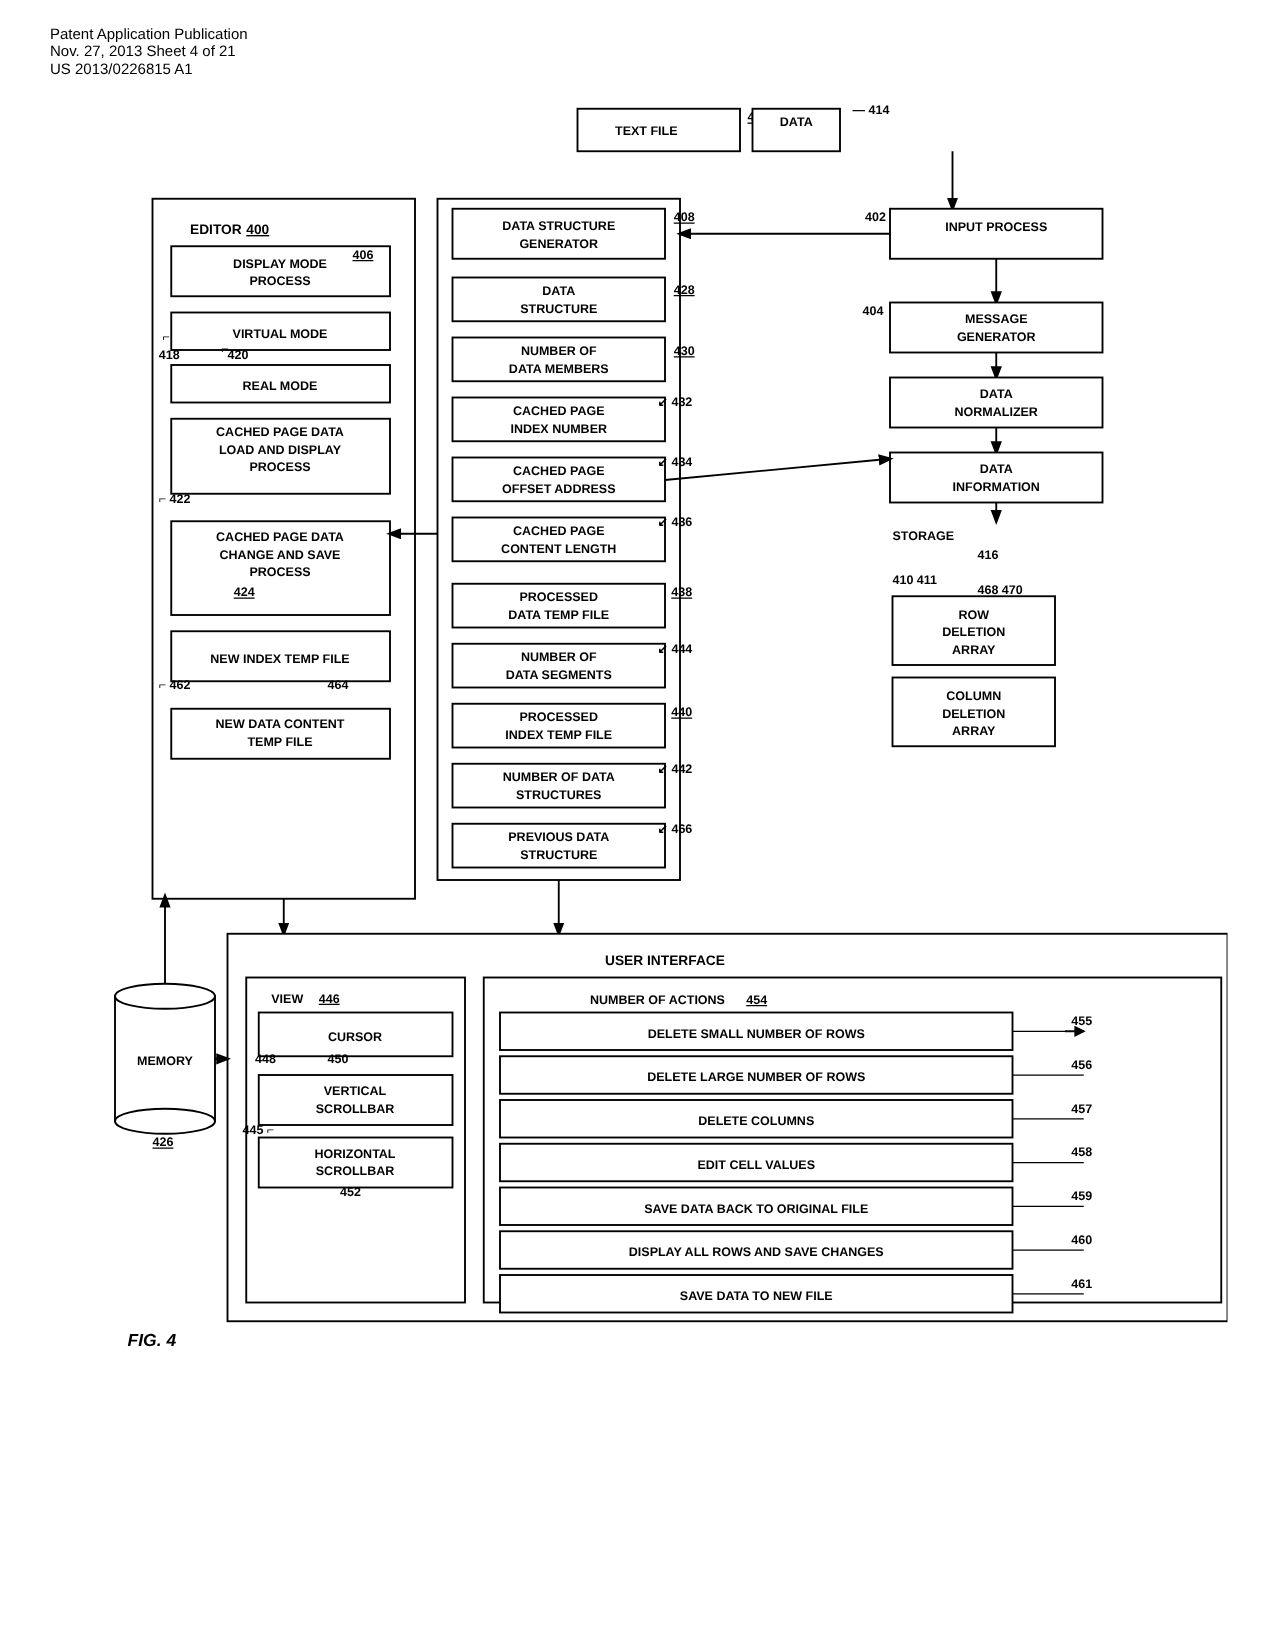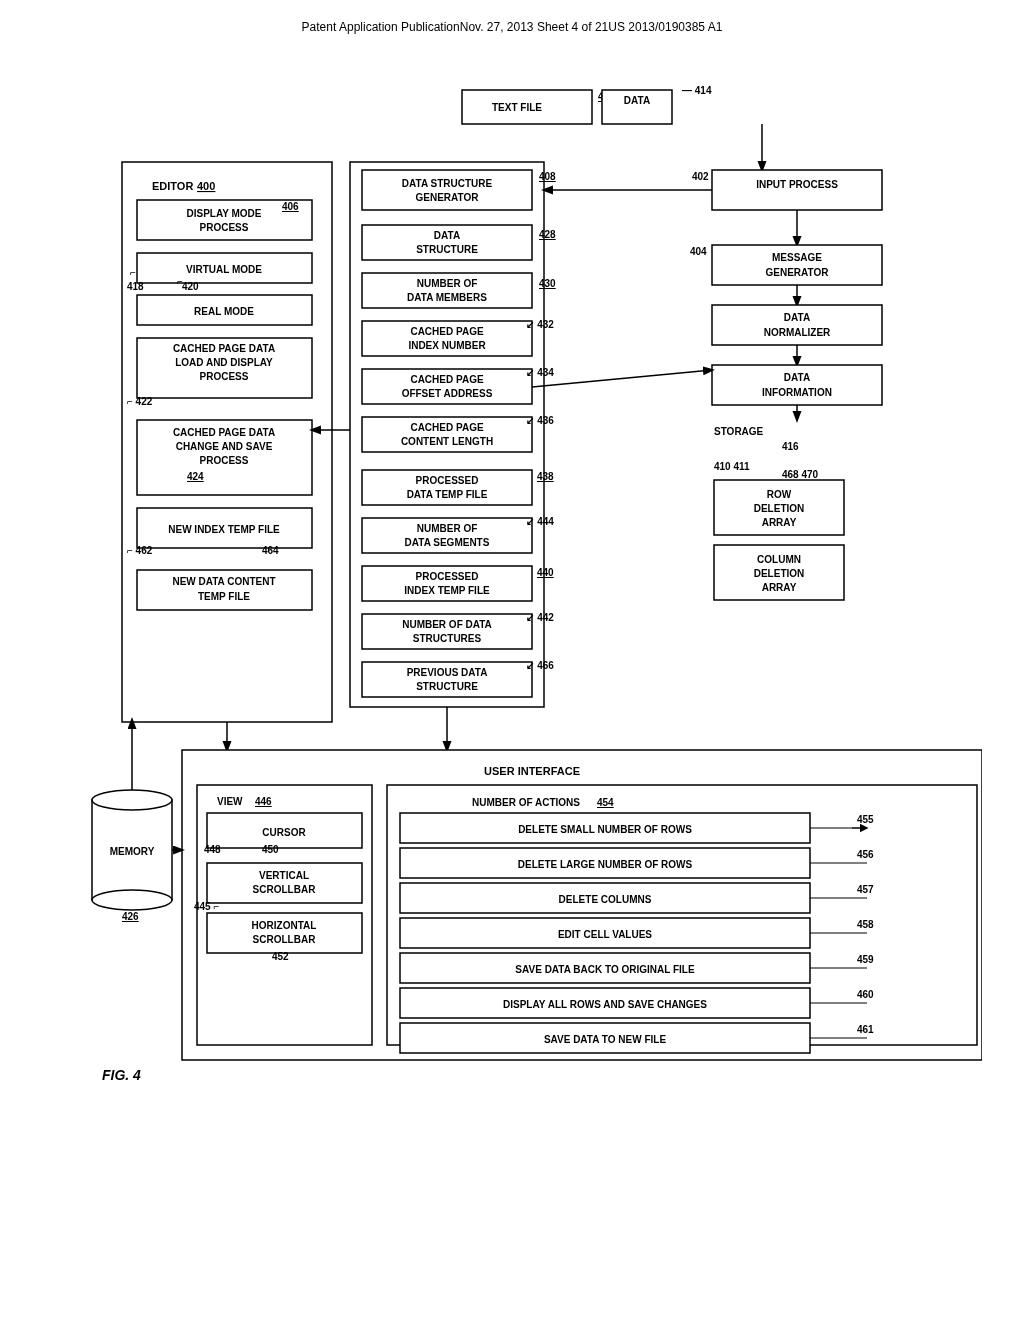--- a/index.html
+++ b/index.html
@@ -15,33 +15,34 @@
 
     .page {
       padding: 20px 40px;
     }
 
     
     .header {
       display: flex;
       justify-content: center;
       align-items: flex-start;
-      margin-bottom: 46px;
+      margin-bottom: 15px;
       font-size: 12px;
+      flex-direction: column;
     }
   </style>
 </head>
 <body>
 
 <div class="page">
 
   <div class="header">
     <div>Patent Application Publication</div>
     <div>Nov. 27, 2013  Sheet 4 of 21</div>
-    <div>US 2013/0190385 A1</div>
+    <div>US 2013/0226815 A1</div>
   </div>
 
   <div style="position:relative; width:940px; margin:0 auto;">
 
     <svg width="940" height="1200" style="display:block;">
 
       <rect x="420" y="10" width="130" height="34" fill="white" stroke="black" stroke-width="1.5"></rect>
       <text x="450" y="31" font-family="Arial" font-size="10" font-weight="bold">TEXT FILE</text>
       <text x="556" y="20" font-family="Arial" font-size="10" font-weight="bold" text-decoration="underline">412</text>
 

